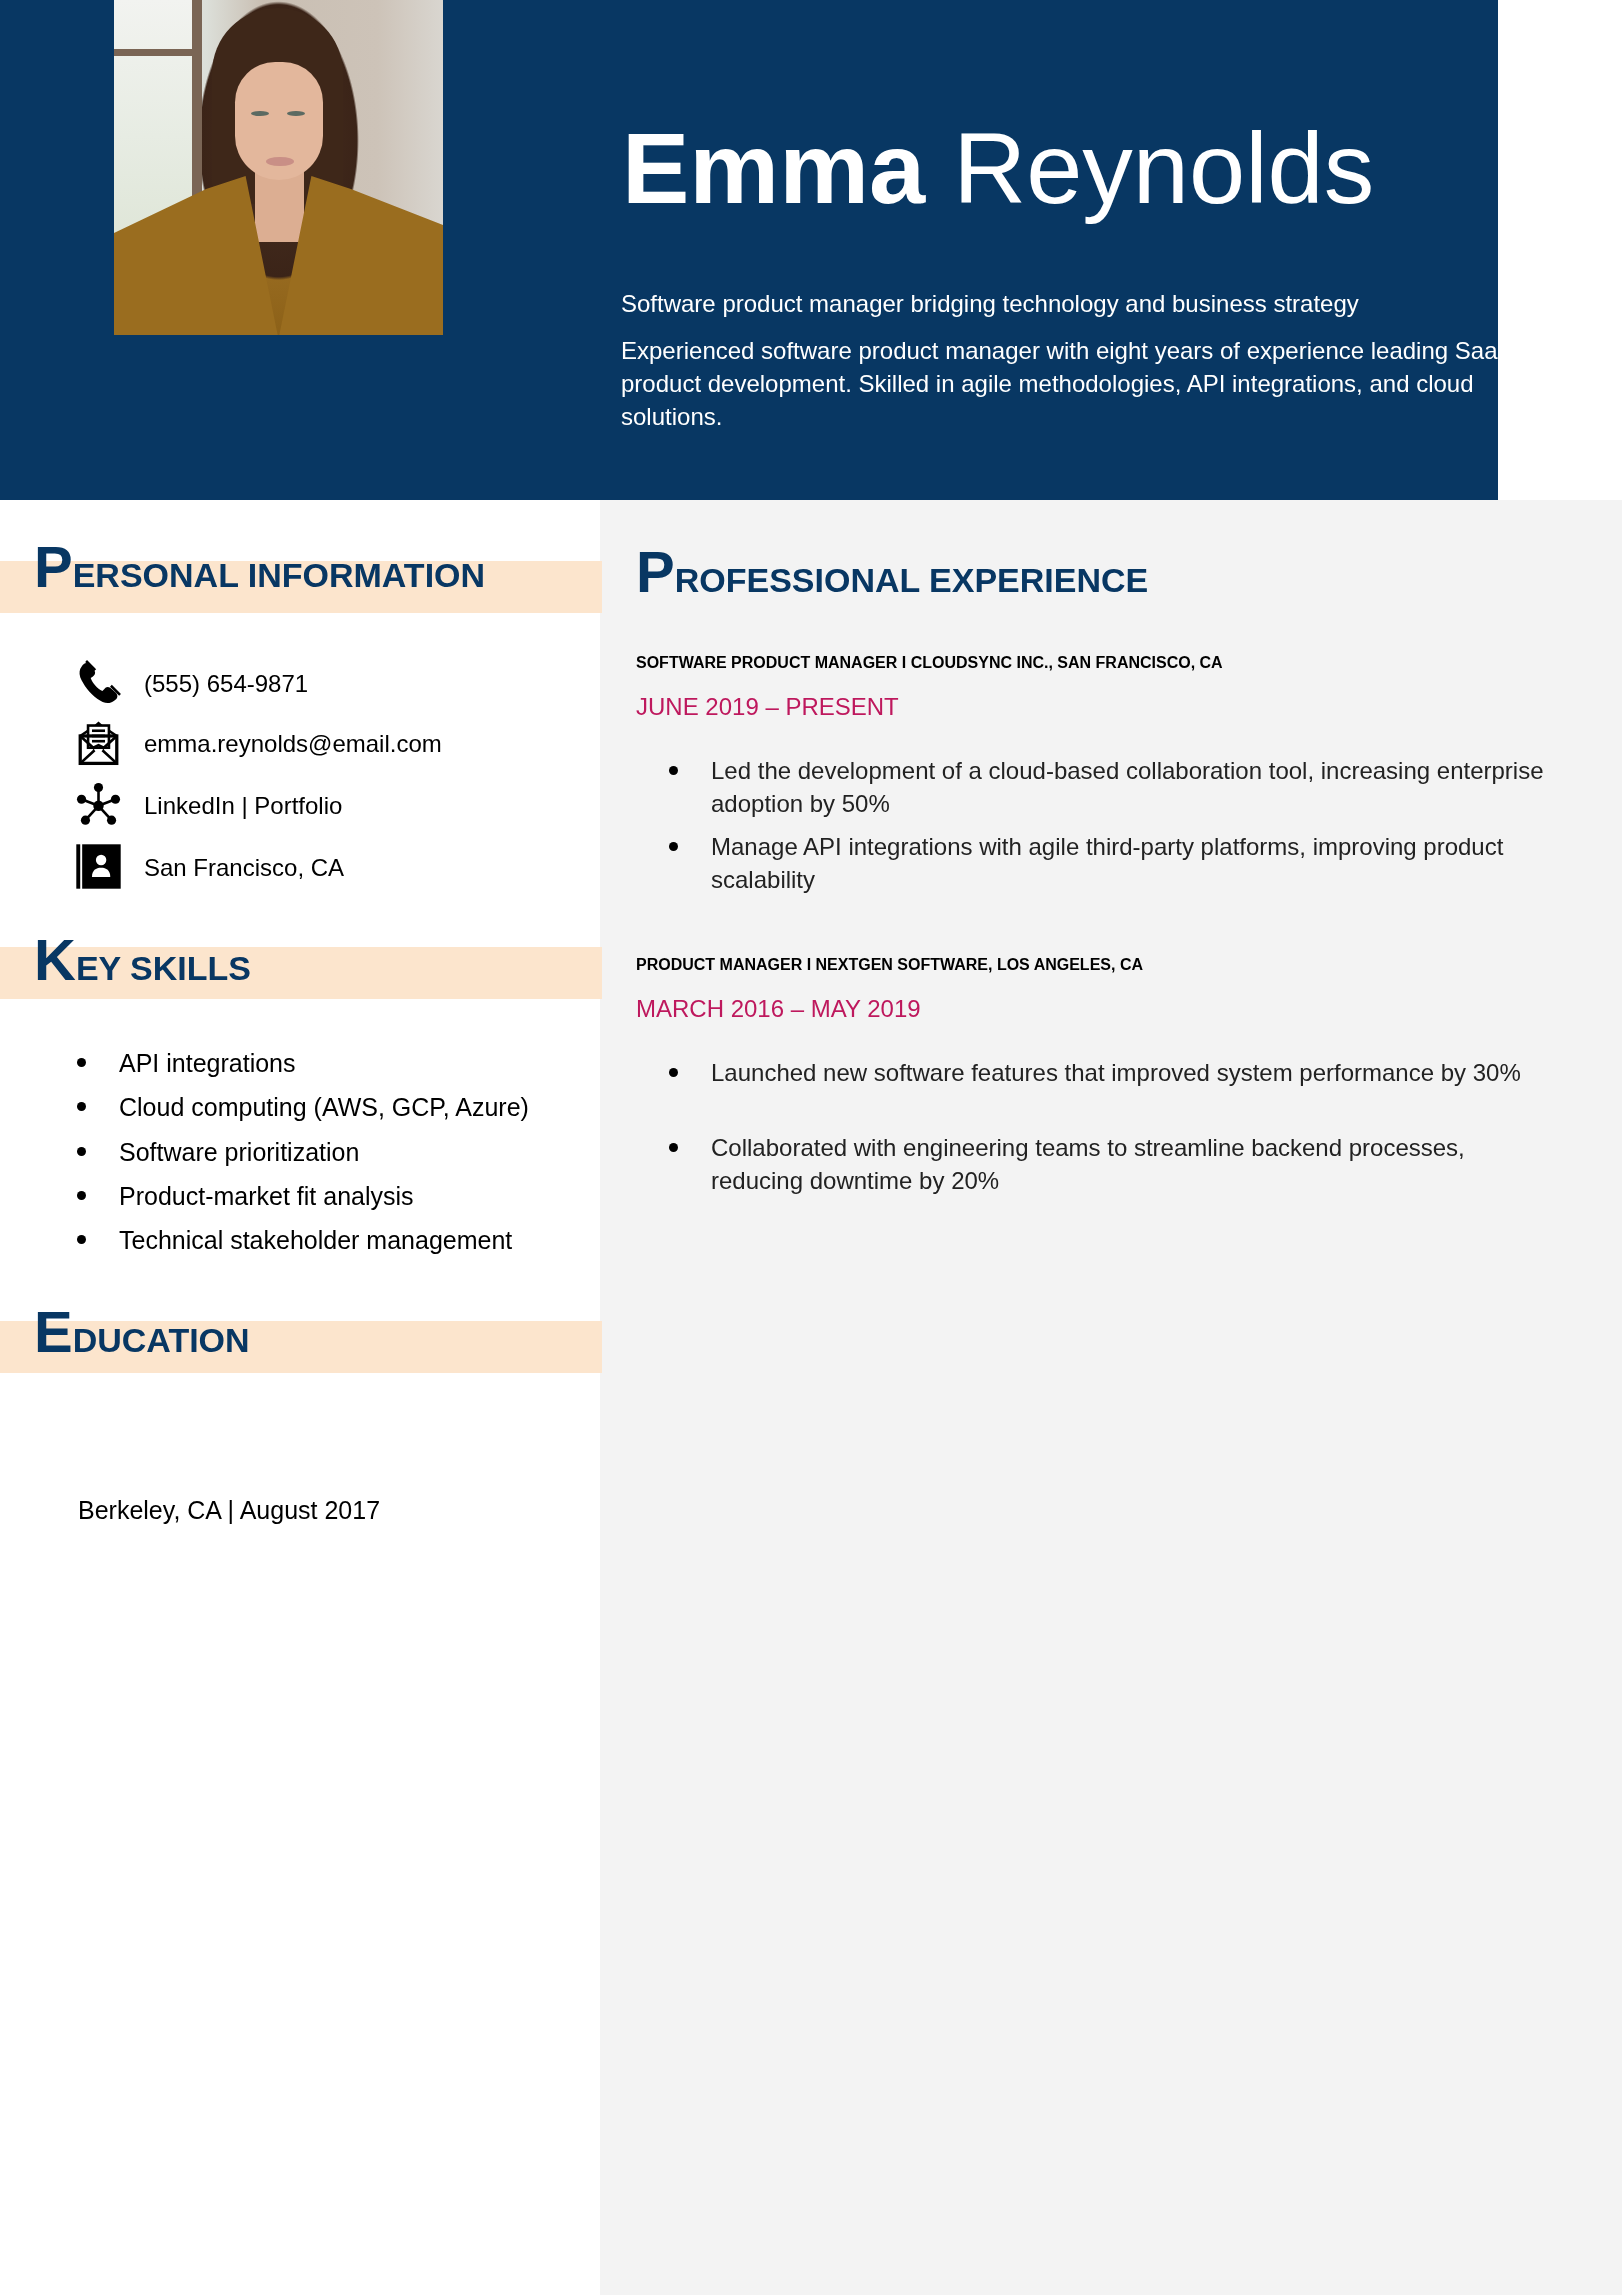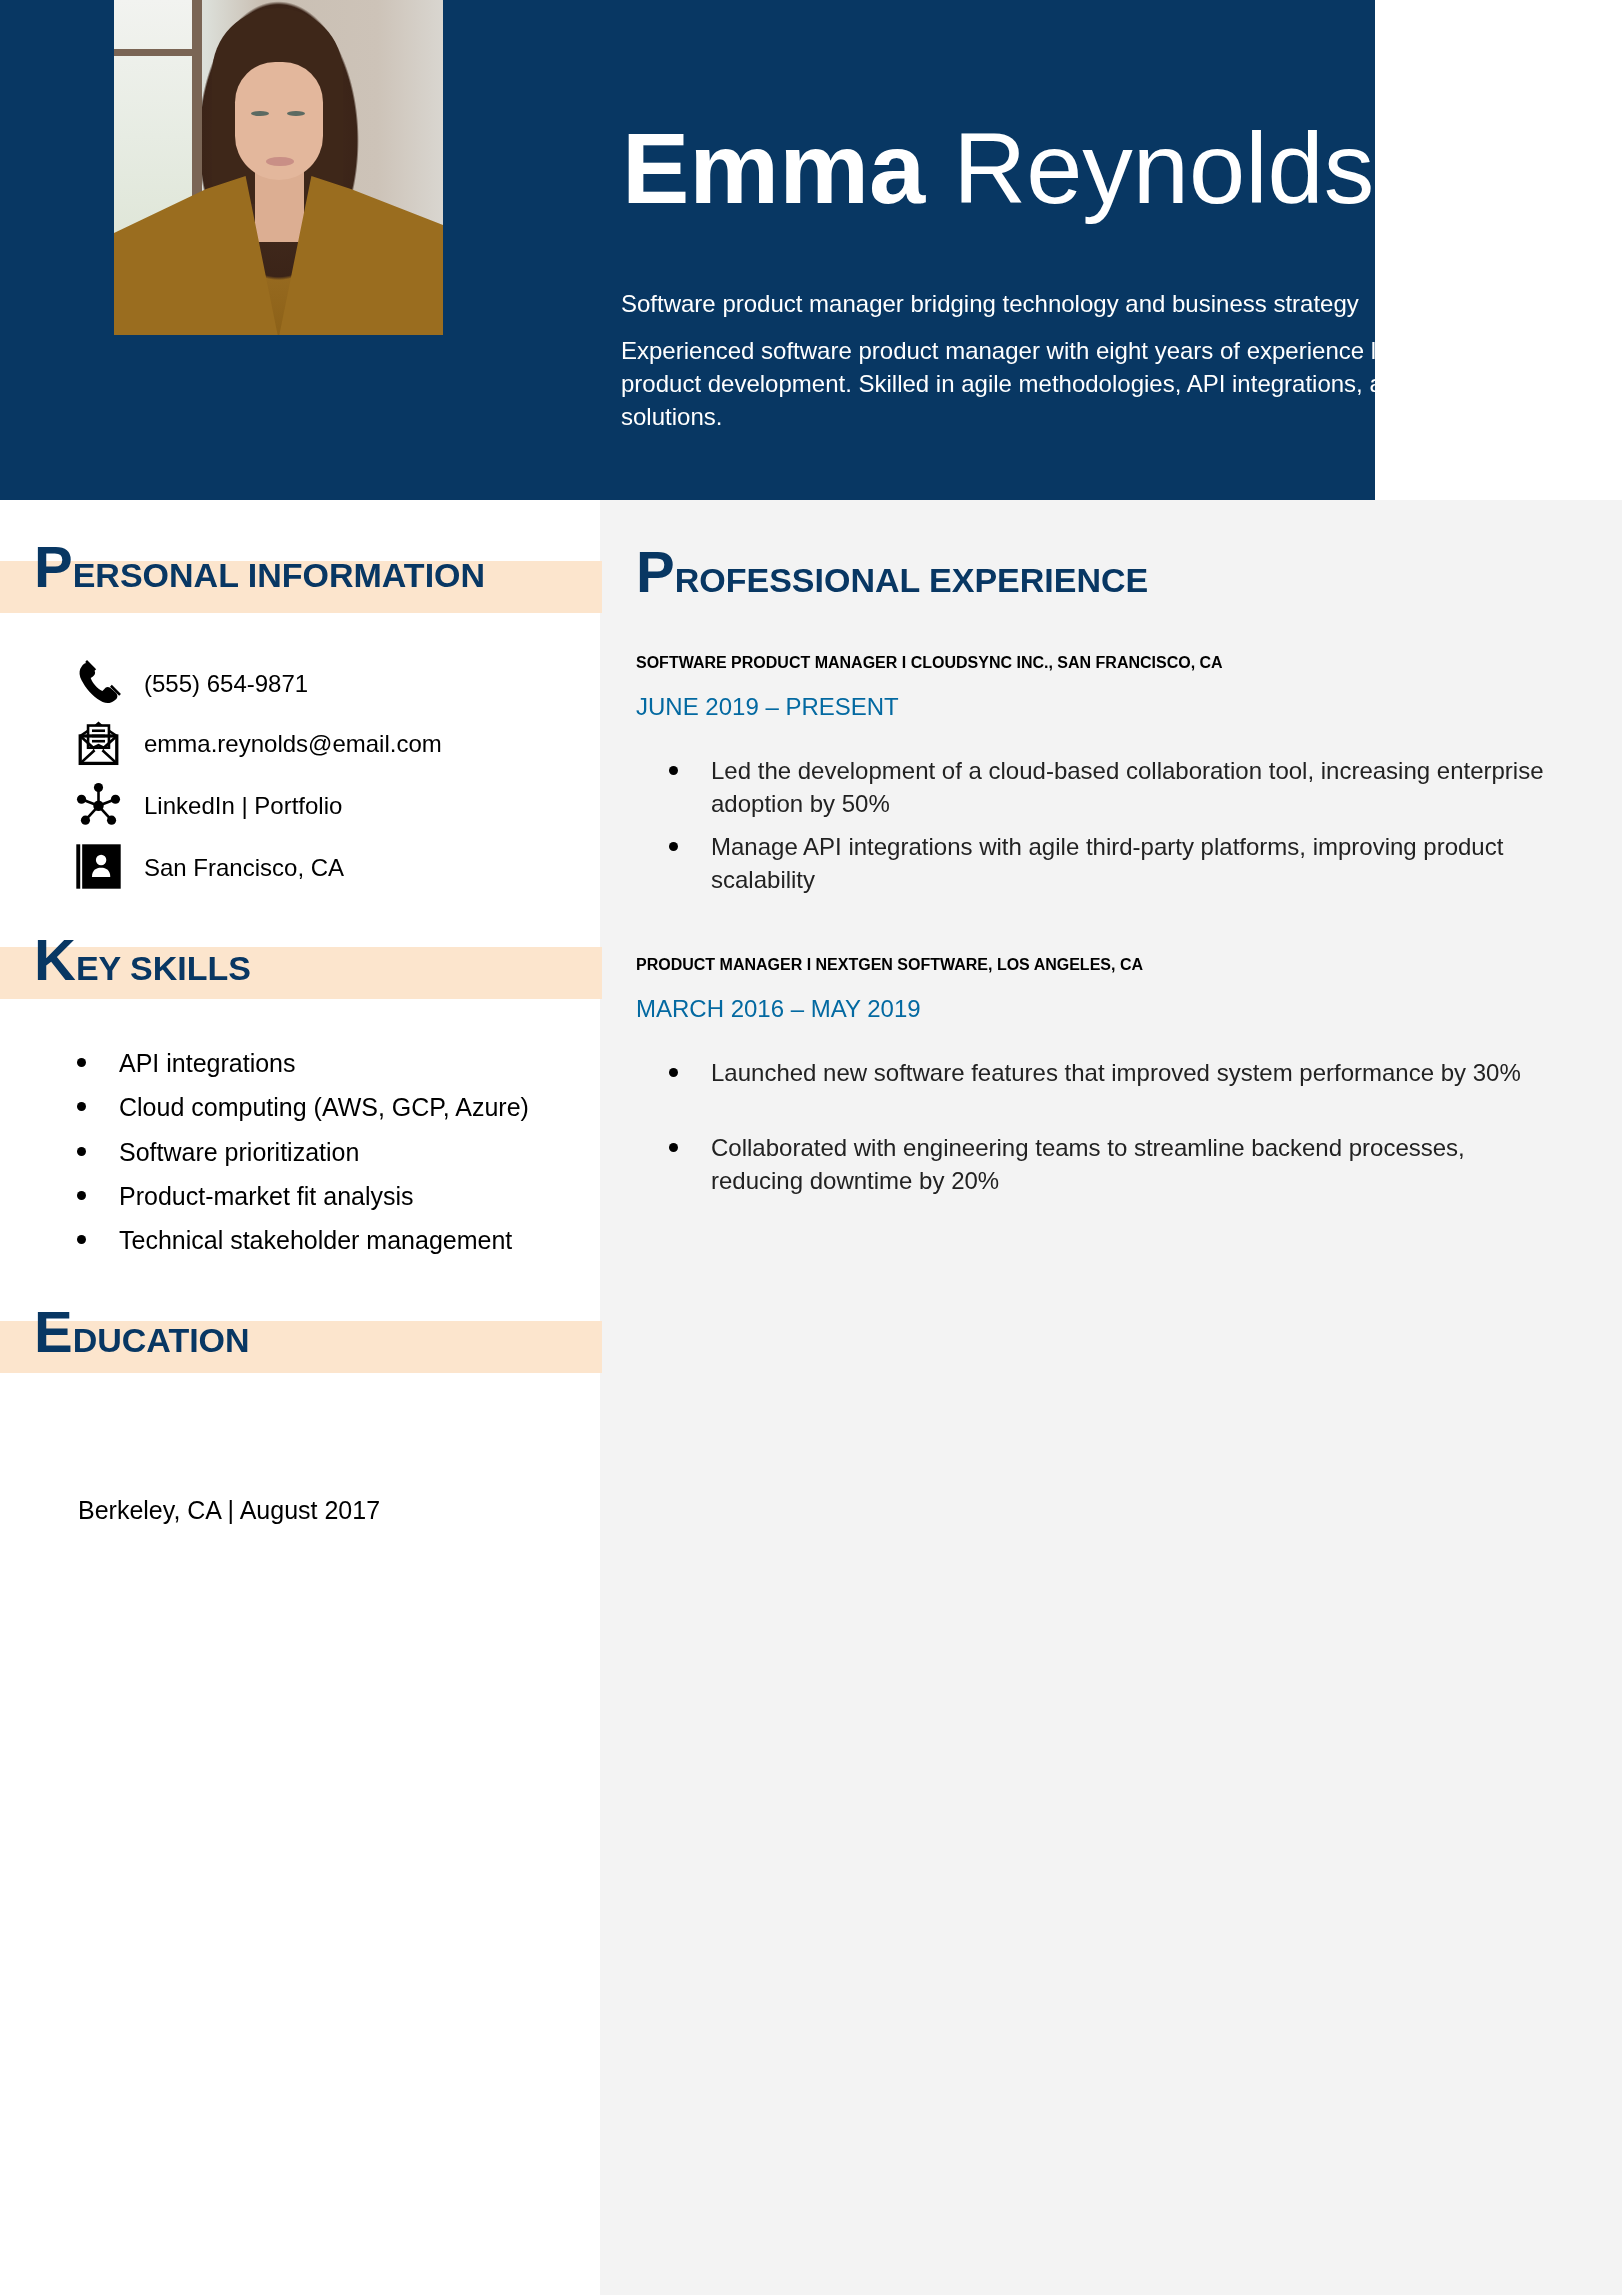--- a/index.html
+++ b/index.html
@@ -1,21 +1,21 @@
 <!DOCTYPE html>
 <html style="font-size:10.5px"><head>
 <meta charset="utf-8">
 <style>
   * { box-sizing: border-box; margin: 0; padding: 0; }
   html, body { width: 1623px; height: 2295px; background: #ffffff; overflow: hidden; }
   body { position: relative; font-family: "Liberation Sans", sans-serif; color: #000; }
 
   
   .header {
-    position: absolute; left: 0; top: 0; width: 1375px; height: 500px;
+    position: absolute; left: 0; top: 0; width: 1498px; height: 500px;
     background: #083763;
   }
   .photo {
     position: absolute; left: 114px; top: 0; width: 329px; height: 335px;
     background:
       radial-gradient(ellipse 62px 82px at 50% 40%, #e6bfa6 0%, #d9ab8f 70%, rgba(0,0,0,0) 72%),
       radial-gradient(ellipse 98px 170px at 50% 42%, #4a3022 0%, #3b2418 80%, rgba(0,0,0,0) 82%),
       linear-gradient(180deg, rgba(0,0,0,0) 0%, rgba(0,0,0,0) 74%, #9a6d22 75%, #8c6118 100%),
       linear-gradient(90deg, #e9ebe6 0%, #dcdfd9 28%, #c9bfb3 45%, #cdc3b8 80%, #d9d6d0 100%);
     overflow: hidden;
@@ -80,21 +80,21 @@
 
   
   .skill { position: absolute; left: 77px; font-size: 25px; white-space: nowrap; }
   .skill .dot { position: absolute; left: 0; top: 9.2px; width: 9.2px; height: 9.2px; border-radius: 50%; background: #000; }
   .skill .label { position: absolute; left: 42px; top: 0; }
 
   .edu { position: absolute; left: 78px; font-size: 25px; line-height: 33px; width: 510px; }
 
   
   .job-title { position: absolute; left: 636px; font-size: 16px; white-space: nowrap; color: #000; font-weight: bold; }
-  .job-dates { position: absolute; left: 636px; font-size: 24px; white-space: nowrap; color: #0369a1; }
+  .job-dates { position: absolute; left: 636px; font-size: 24px; white-space: nowrap; color: #be185d; }
   .bullet { position: absolute; left: 669px; width: 889px; font-size: 24px; line-height: 33px; color: #222; }
   .bullet .dot { position: absolute; left: 0; top: 11.8px; width: 9.2px; height: 9.2px; border-radius: 50%; background: #000; }
   .bullet .label { display: block; margin-left: 42px; }
 </style>
 </head>
 <body>
 
 <div class="header">
   <div class="photo" title="Portrait of Emma Reynolds">
     <div class="window"></div>

